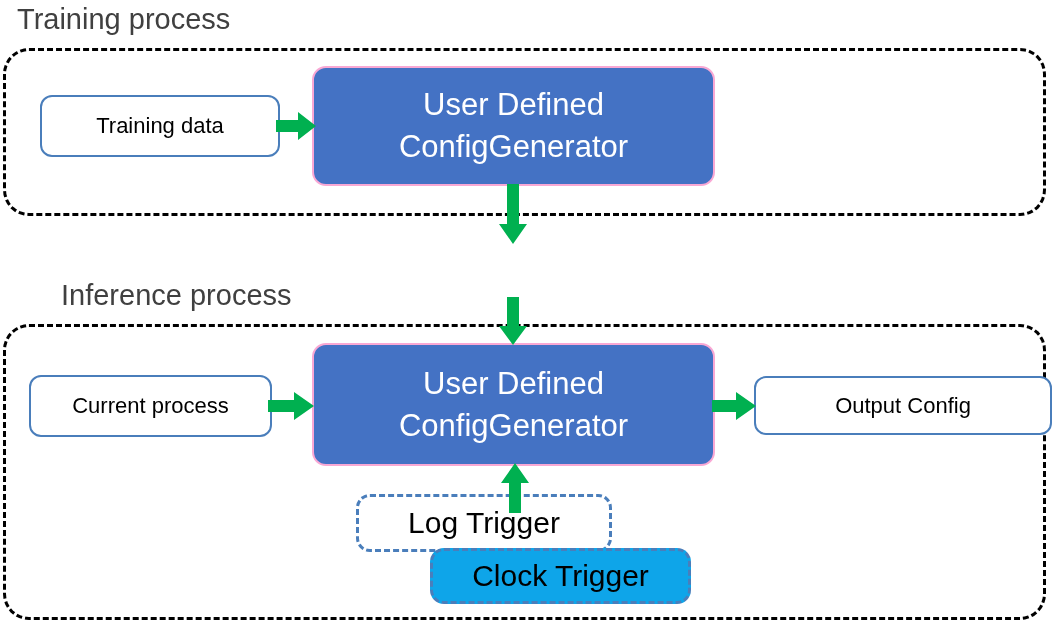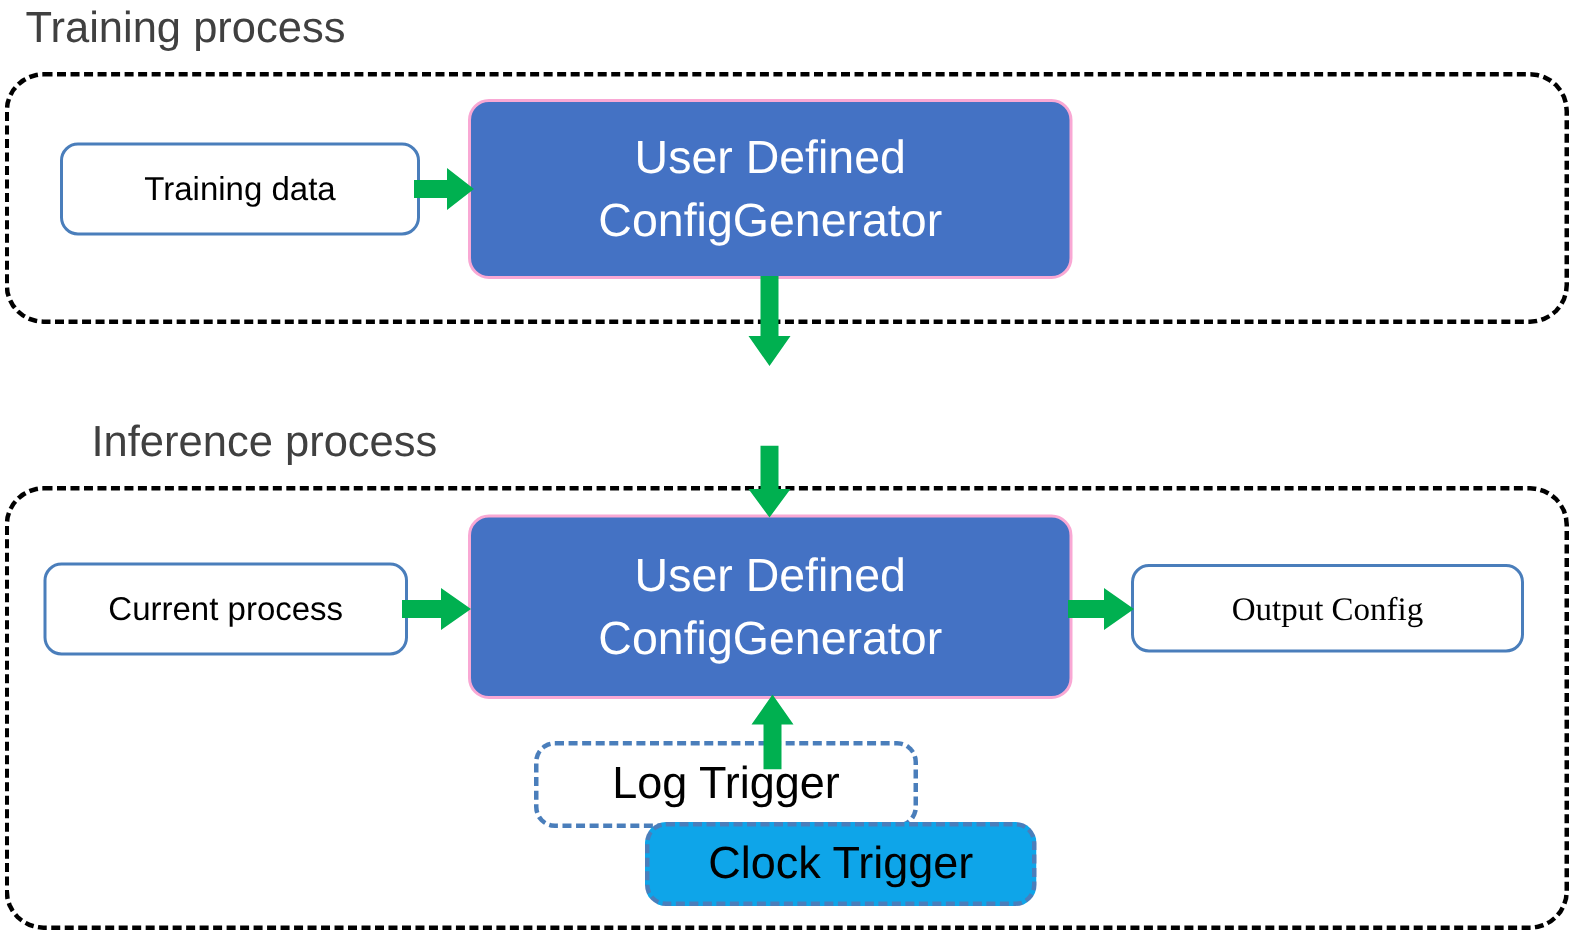--- a/index.html
+++ b/index.html
@@ -53,21 +53,21 @@
     align-items: center;
     justify-content: center;
     color: #000000;
     font-size: 22px;
     font-family: "Liberation Sans", sans-serif;
     white-space: nowrap;
   }
   #box-training-data { left: 40px;  top: 95px;  width: 240px; height: 62px; }
   #box-checkpoint    { left: 394px; top: 243px; width: 238px; height: 57px; }
   #box-current-status{ left: 29px;  top: 375px; width: 243px; height: 62px; }
-  #box-output-config { left: 754px; top: 376px; width: 262px; height: 59px; font-family: Liberation Serif, serif; }
+  #box-output-config { left: 754px; top: 376px; width: 298px; height: 59px; }
 
   
   .blue-box {
     position: absolute;
     box-sizing: border-box;
     background: #4472c4;
     border: 2px solid #f9a8d4;
     border-radius: 14px;
     display: flex;
     flex-direction: column;

